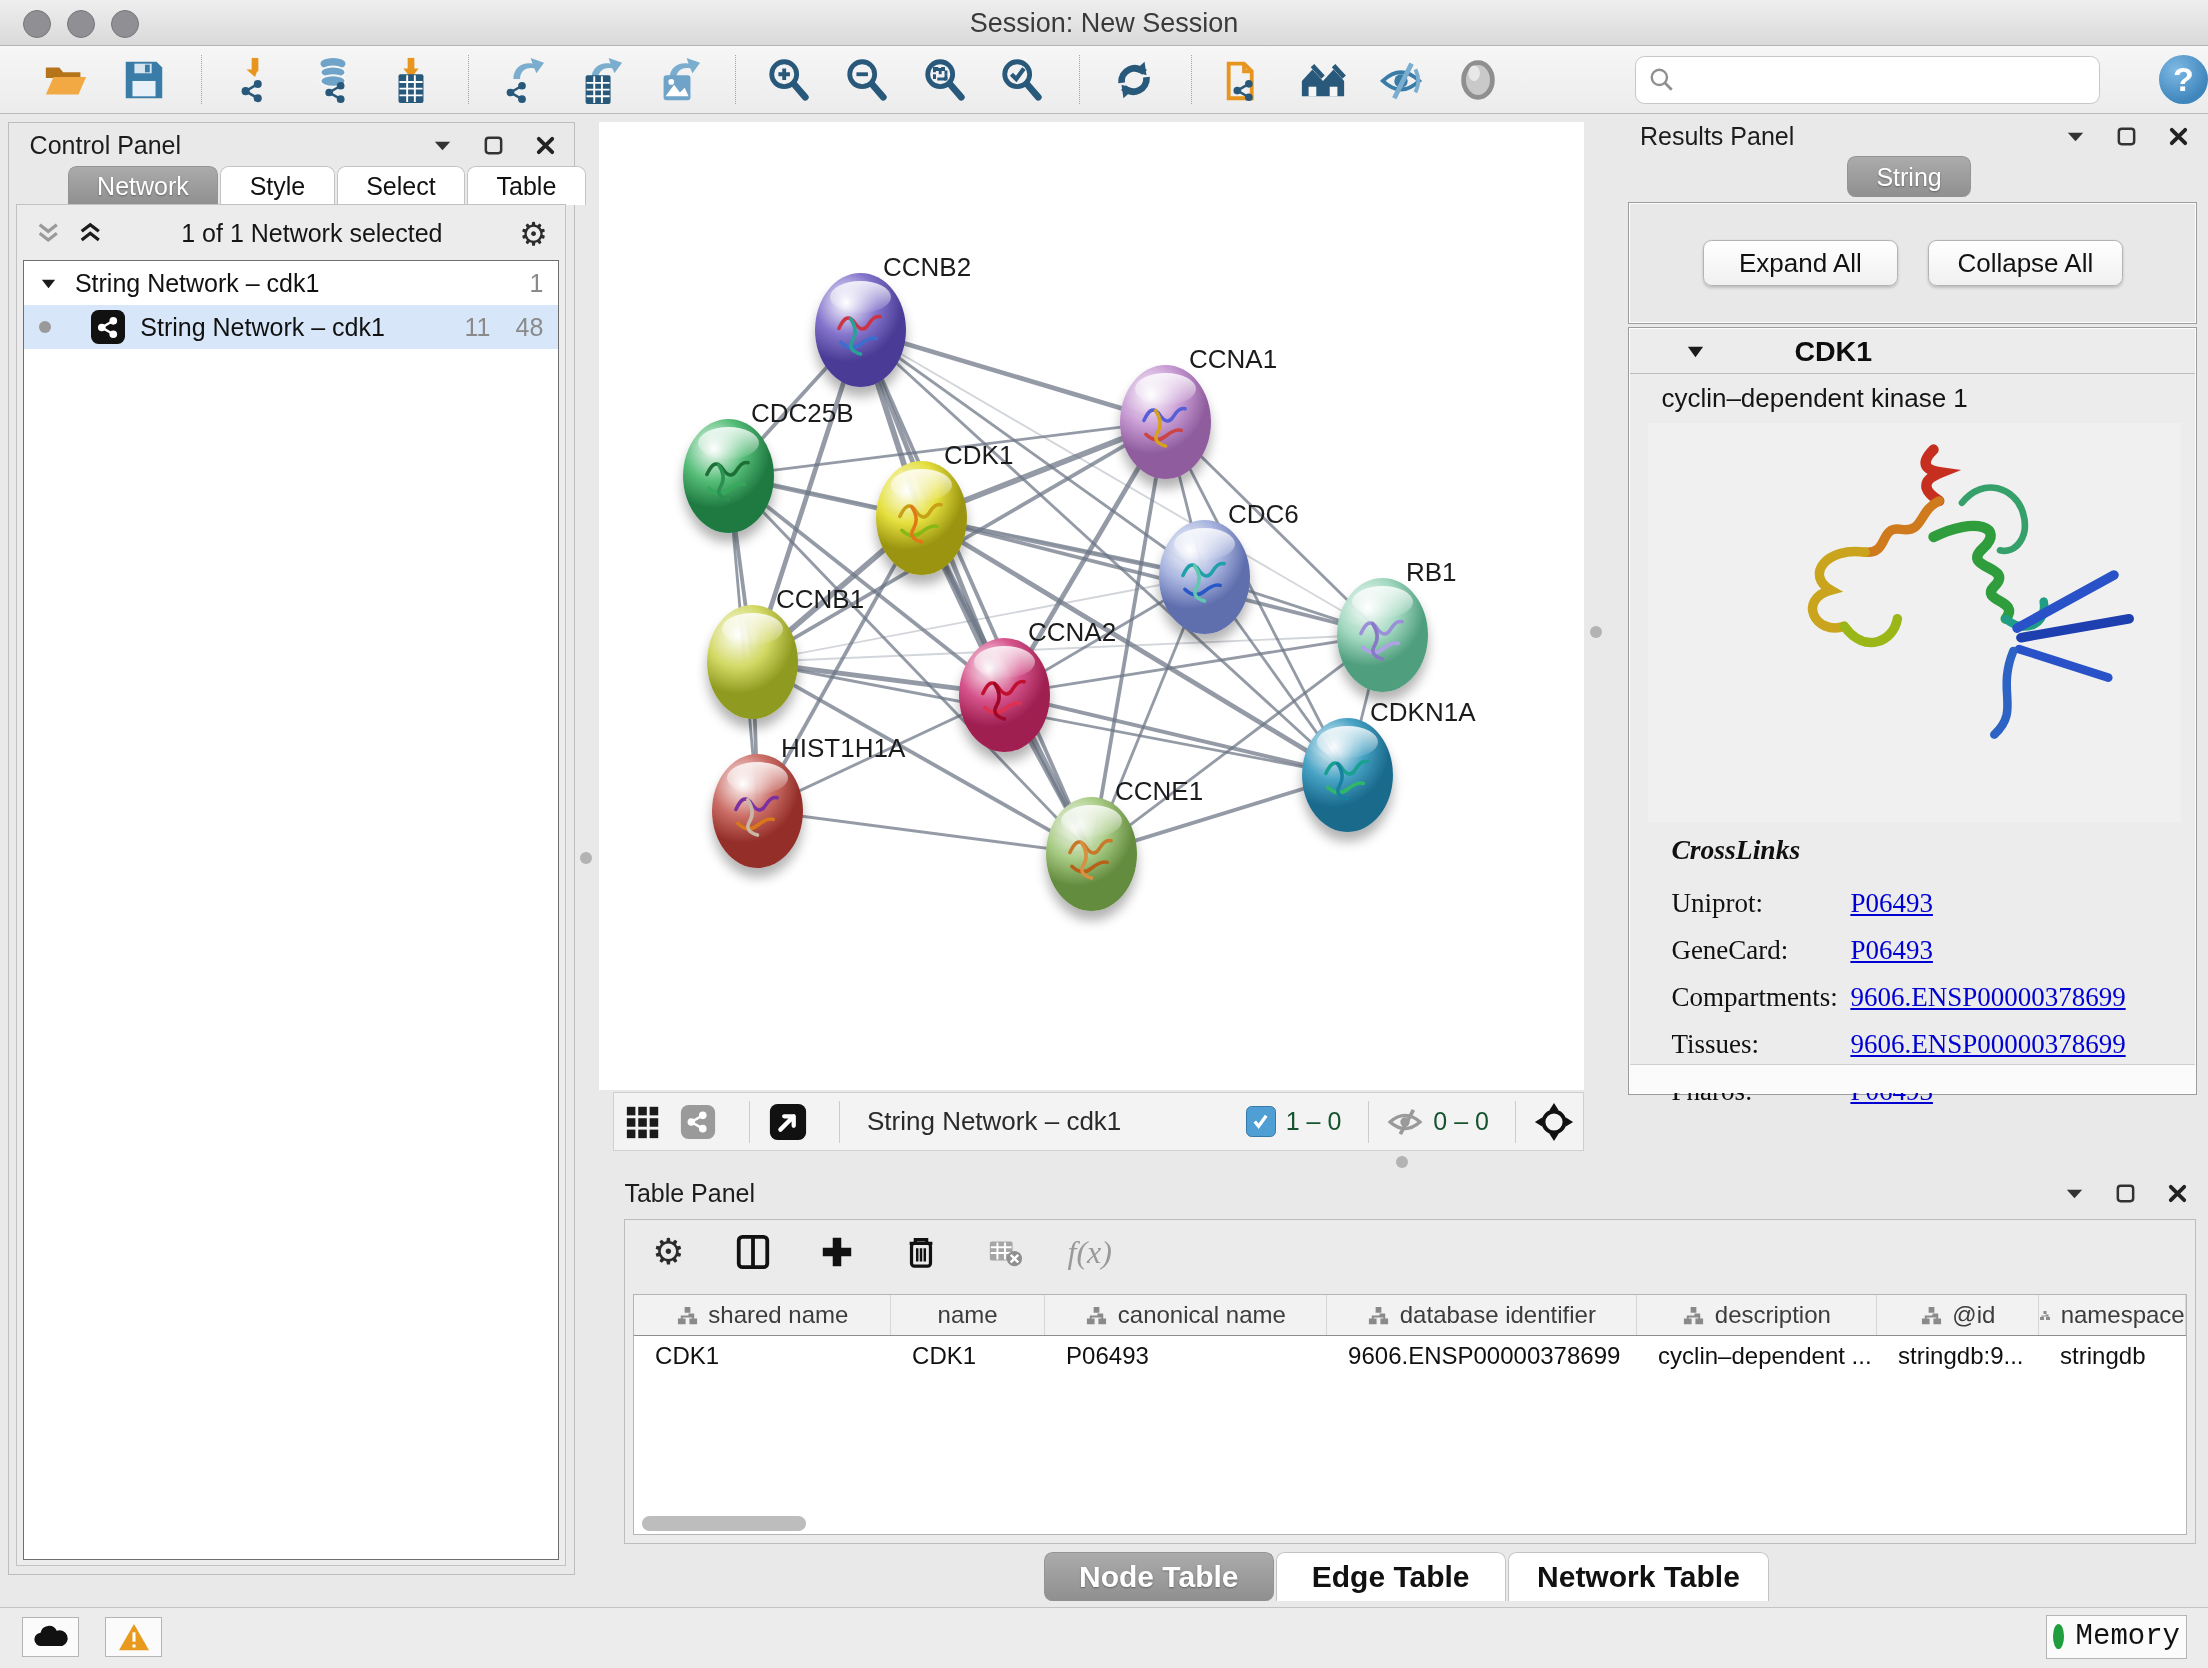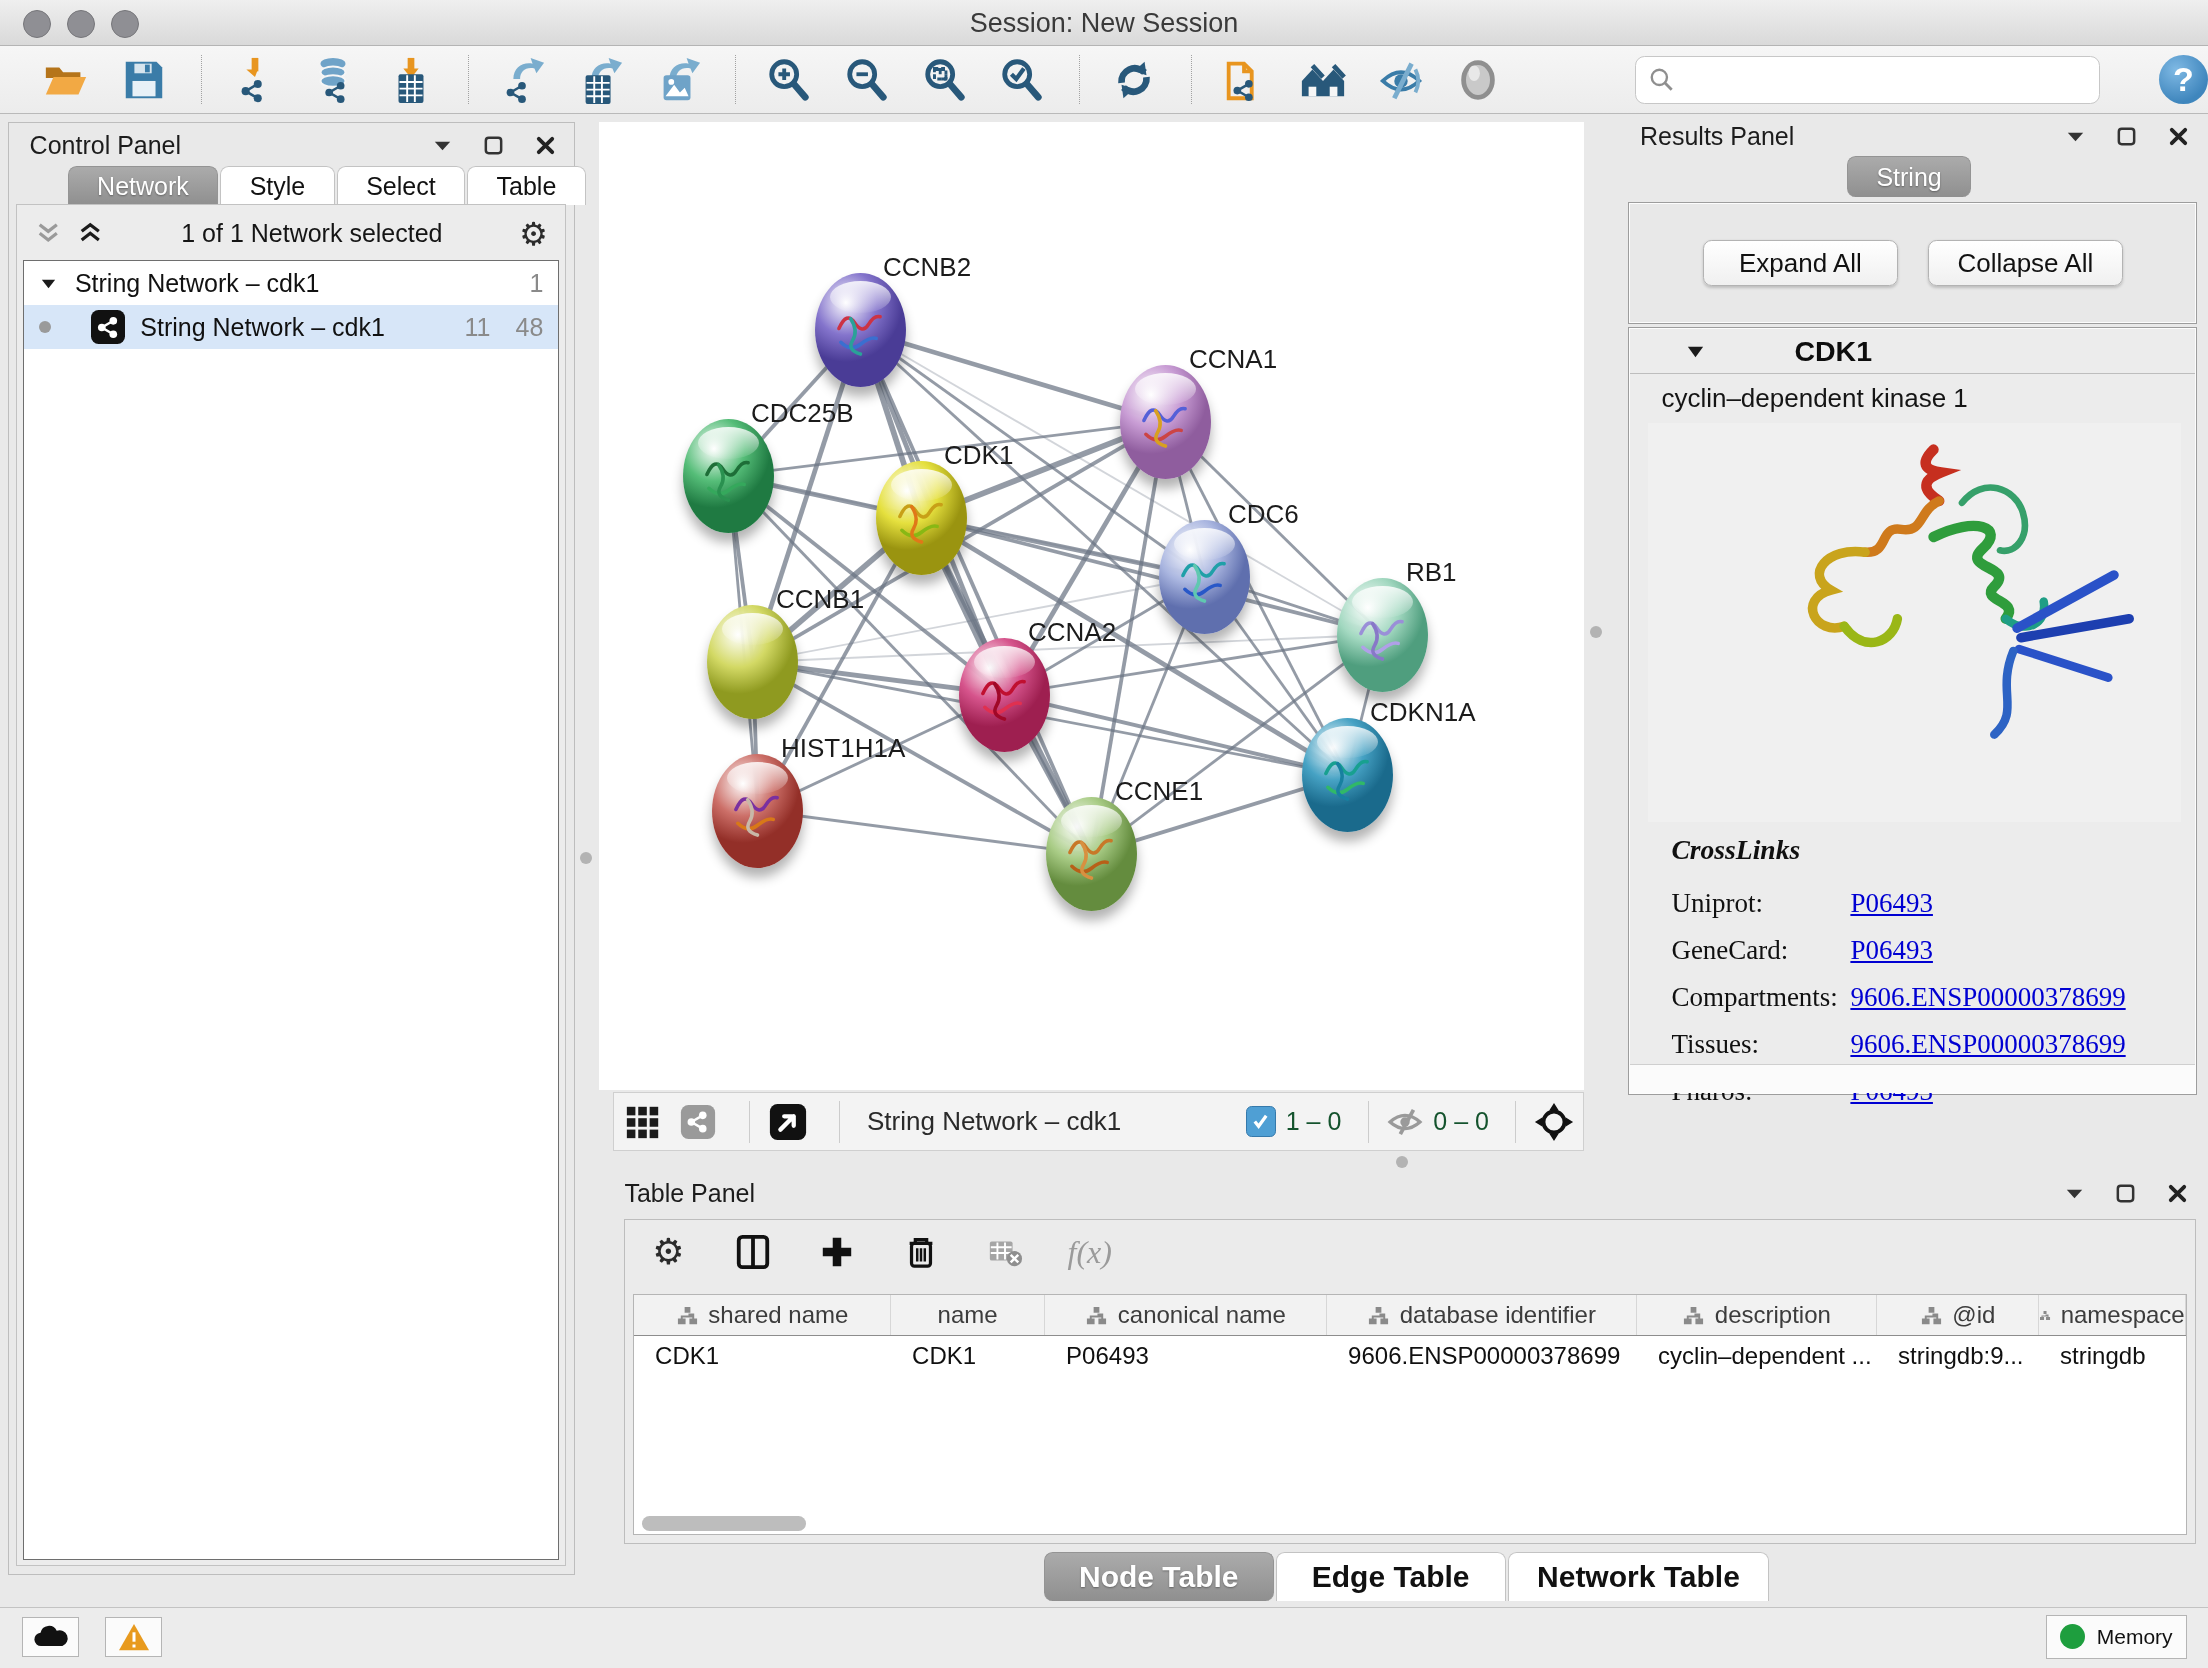--- a/index.html
+++ b/index.html
@@ -83,21 +83,21 @@
   .trow{display:flex;height:40px;}
   .td{display:flex;align-items:center;font-size:24px;color:#101010;padding-left:21px;box-sizing:border-box;overflow:hidden;white-space:nowrap;}
   .c0{width:257px;} .c1{width:154px;} .c2{width:282px;} .c3{width:310px;} .c4{width:240px;} .c5{width:162px;} .c6{flex:1;}
   .hthumb{position:absolute;left:7.6px;bottom:3.8px;width:164px;height:14.3px;border-radius:7.6px;background:#bdbdbd;}
   .tp-tabs{position:absolute;left:0;right:0;top:375px;display:flex;justify-content:center;}
   .tp-tabs .tab{border-radius:8.6px 8.6px 0 0;height:48px;min-width:171px;font-size:30px;font-weight:bold;}
   .tp-tabs .tab.active{border-radius:8.6px;}
   
   .statusbar{position:absolute;left:0;top:1607px;width:2208px;height:61px;background:#ececec;border-top:1px solid #c3c3c3;}
   .sbtn{position:absolute;top:8.6px;width:57px;height:40px;background:#fbfbfb;border:1.9px solid #b5b5b5;display:flex;align-items:center;justify-content:center;padding:0;}
-  .membtn{position:absolute;right:21px;top:6.7px;width:141px;height:44px;background:#fbfbfb;border:1.9px solid #b5b5b5;display:flex;align-items:center;justify-content:center;gap:11.4px;font-size:21px;color:#111;font-family:Liberation Sans, sans-serif;}
+  .membtn{position:absolute;right:21px;top:6.7px;width:141px;height:44px;background:#fbfbfb;border:1.9px solid #b5b5b5;display:flex;align-items:center;justify-content:center;gap:11.4px;font-size:29px;color:#111;font-family:Liberation Mono, monospace;}
   .memdot{width:25px;height:25px;border-radius:50%;background:#1e9e3e;}
   .divdot{position:absolute;width:12.4px;height:12.4px;border-radius:50%;background:#b3b3b3;}
 </style>
 </head>
 <body>
 
 <svg width="0" height="0" style="position:absolute">
   <defs>
     <g id="shareglyph">
       <circle cx="17" cy="5" r="4" fill="currentColor"></circle>

